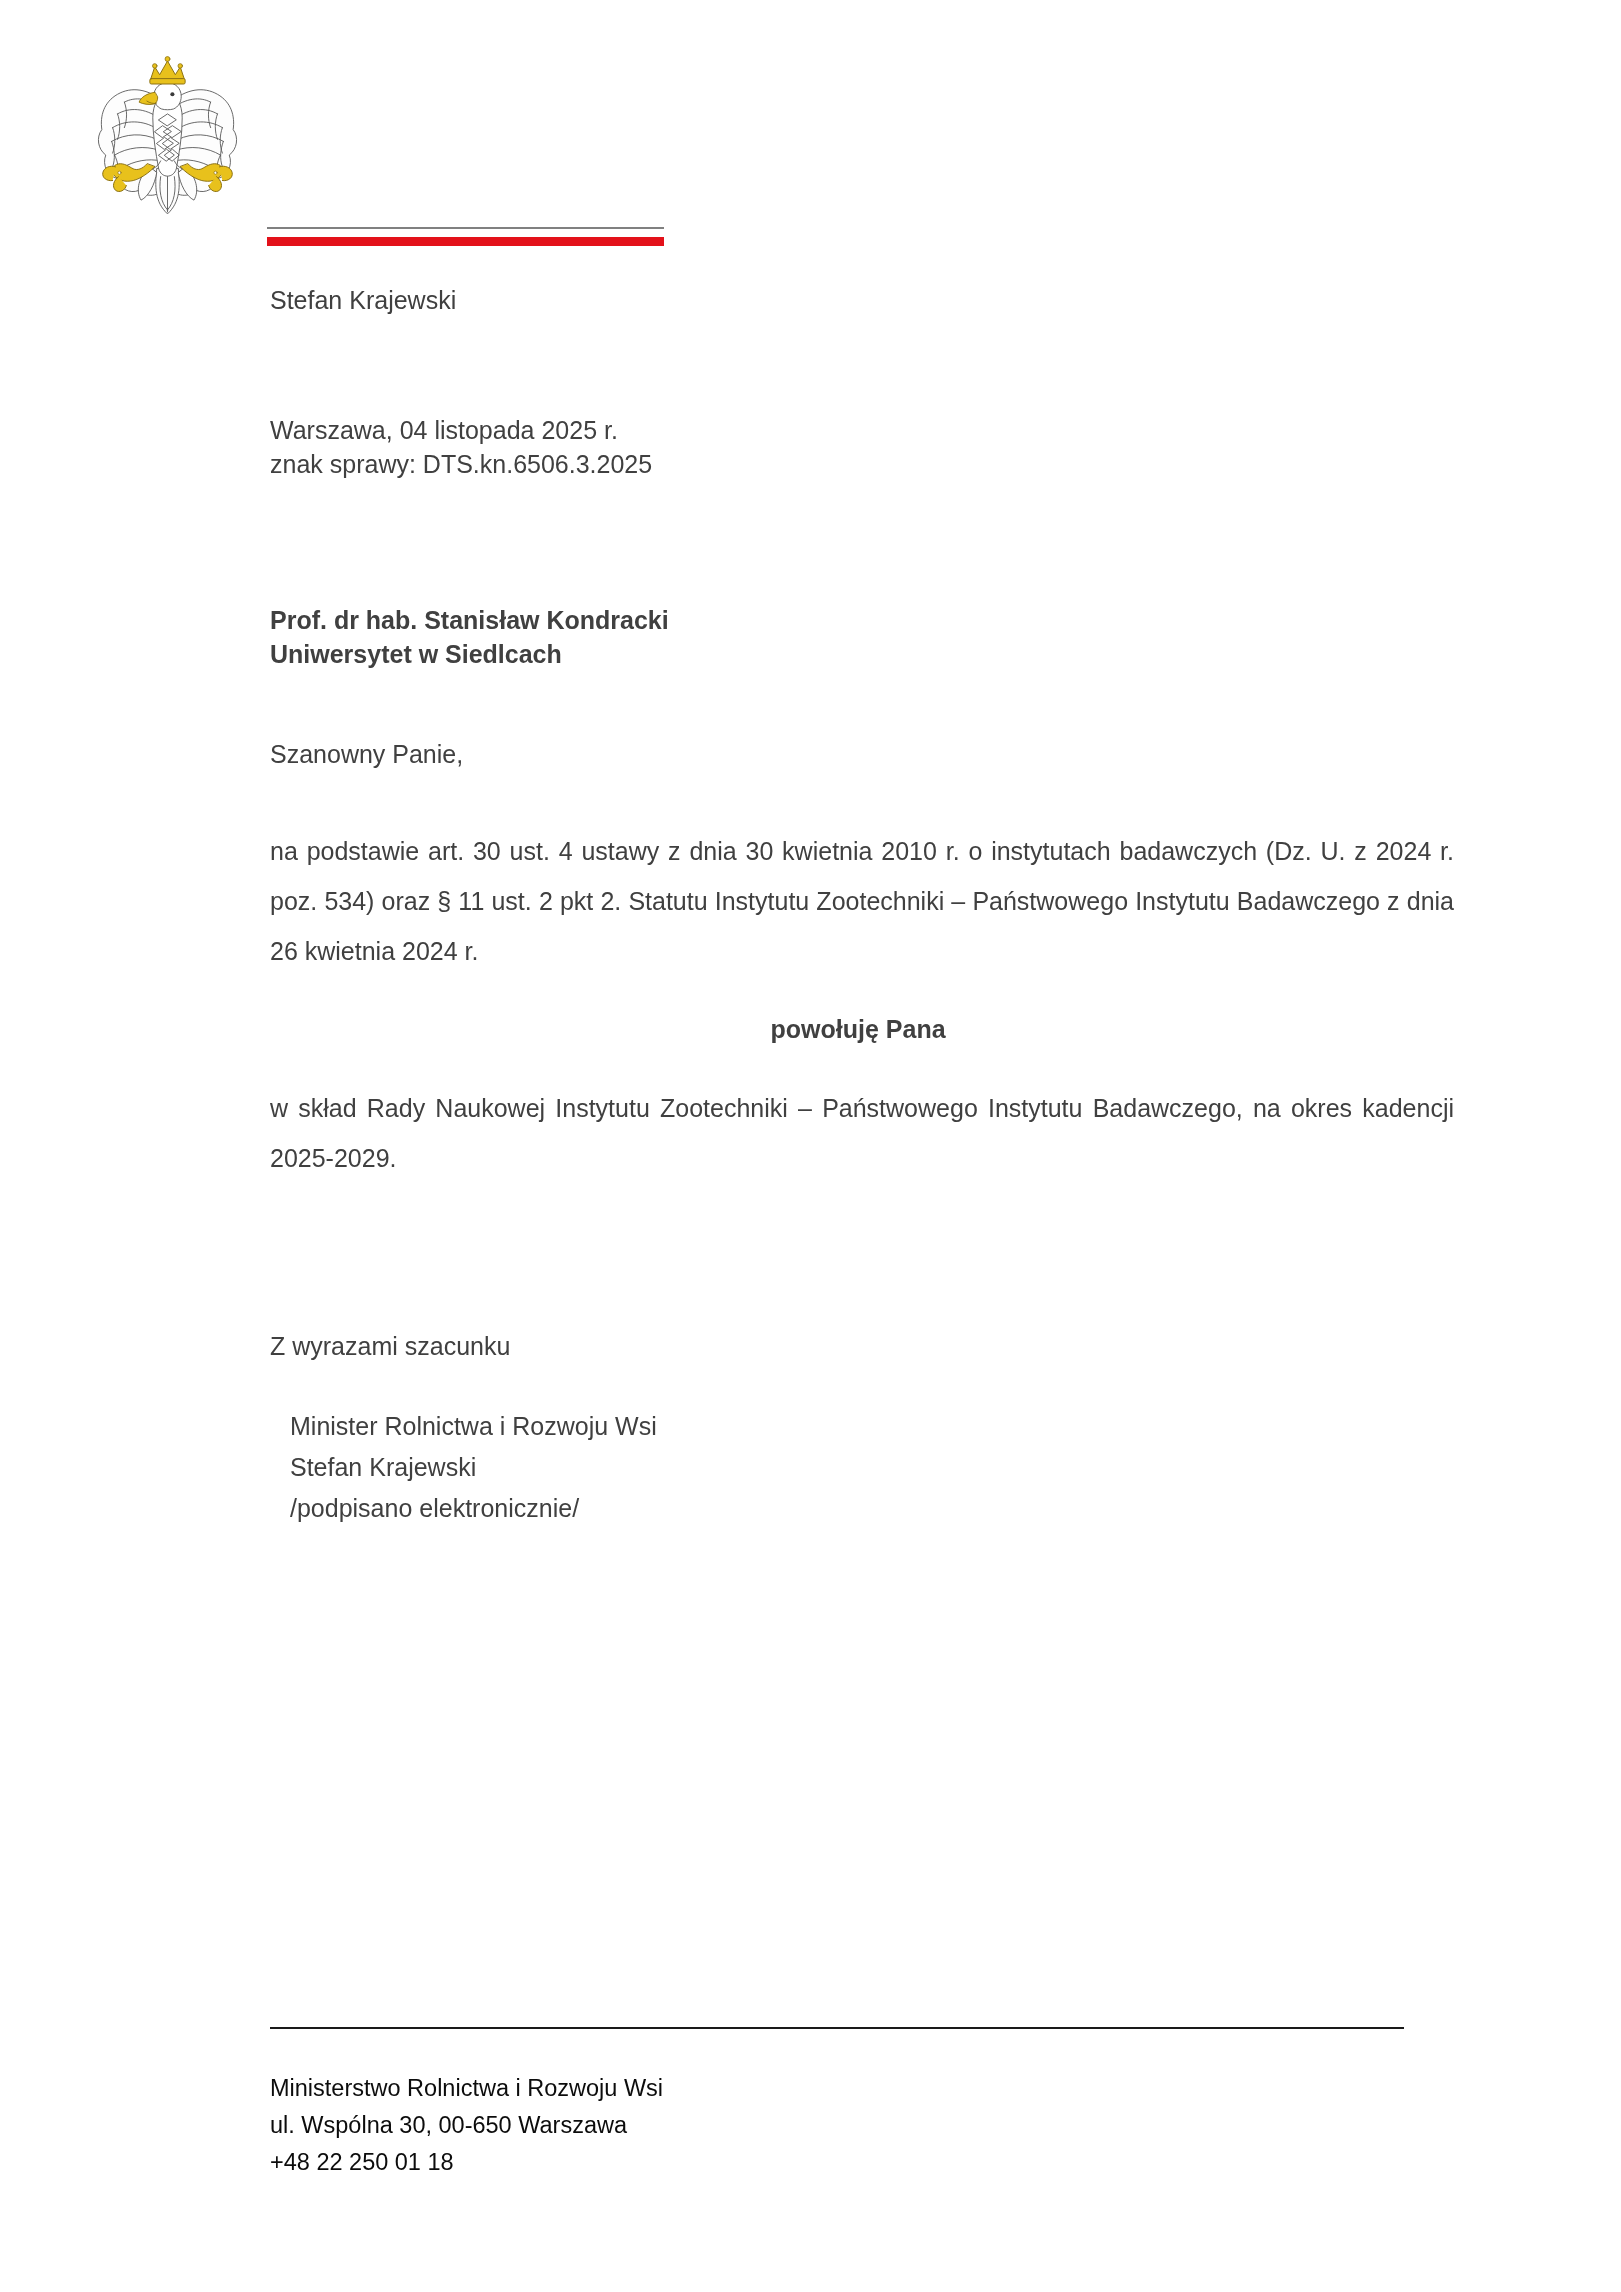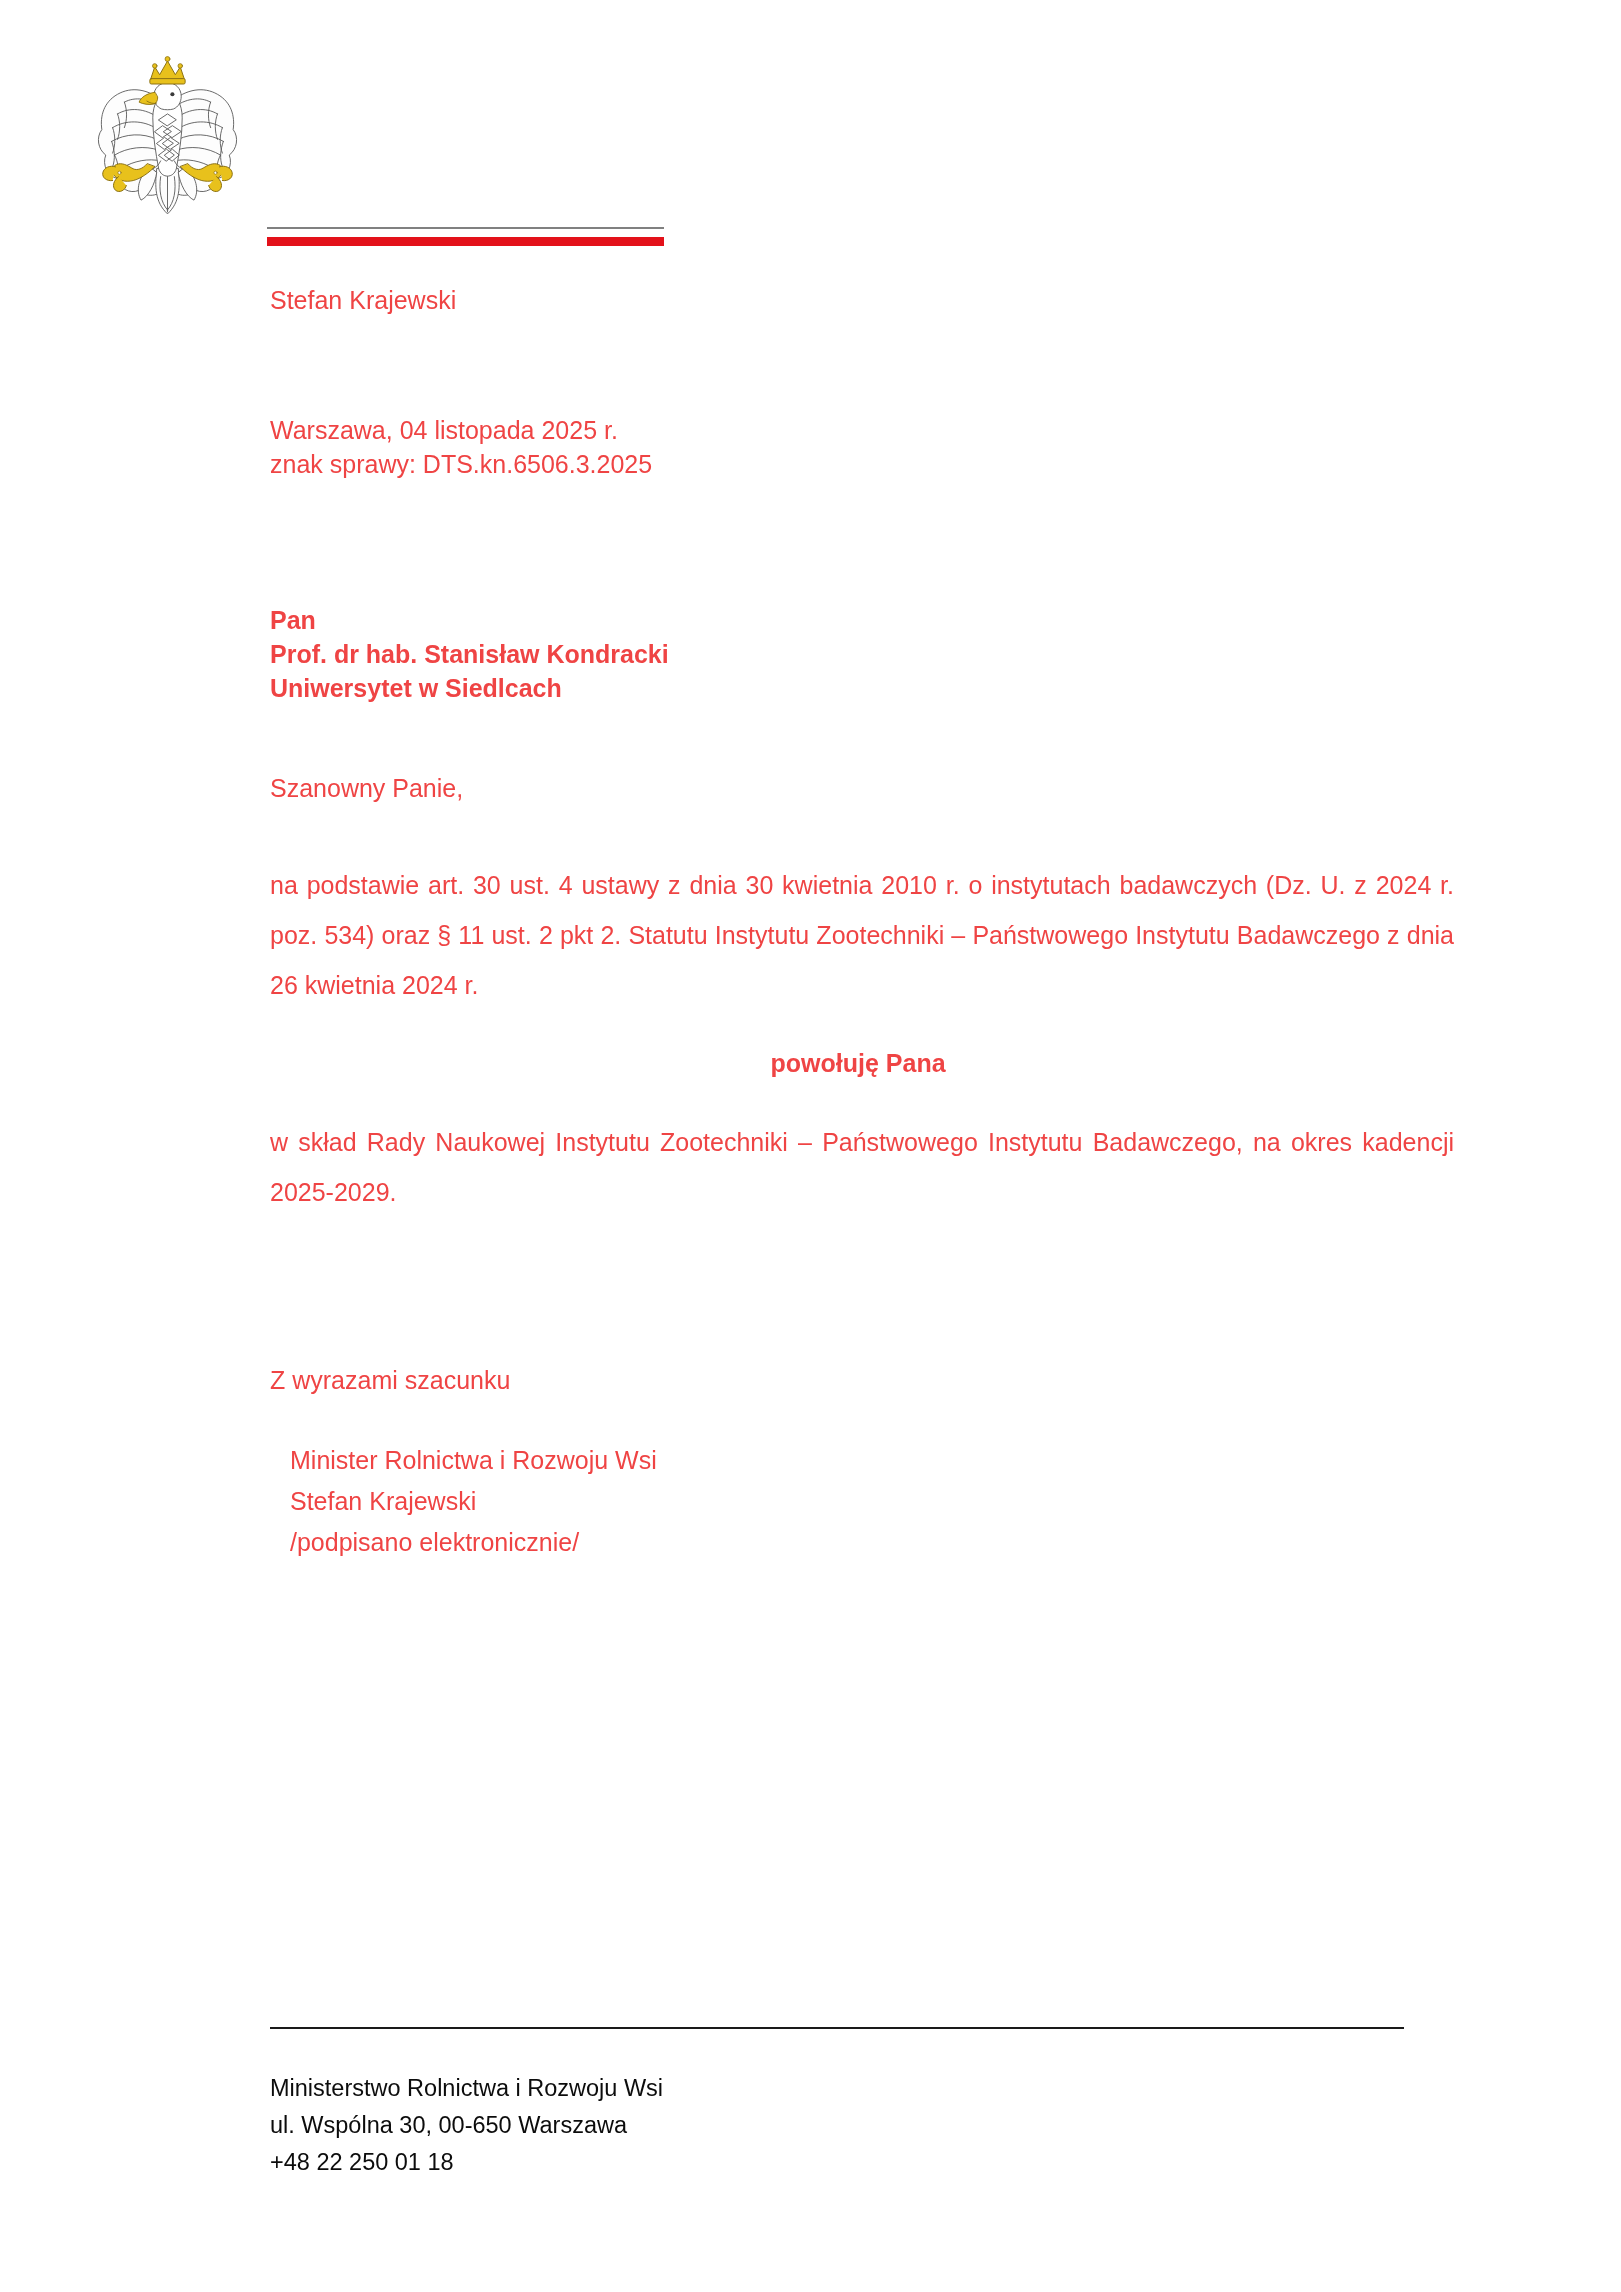--- a/index.html
+++ b/index.html
@@ -74,21 +74,21 @@
     background: #e3111a;
   }
 
   
   .content {
     position: absolute;
     left: 270px;
     top: 284px;
     width: 1184px;
     font-size: 25px;
-    color: #ef4444;
+    color: #404040;
   }
 
   .blk { display: block; }
 
   .sender-name {
     font-size: 25px;
     line-height: 33px;
     margin-bottom: 0;
   }
 
@@ -280,21 +280,20 @@
 
     <div class="sender-name blk">Stefan Krajewski</div>
 
     <div class="gap-98"></div>
 
     <div class="meta-line blk">Warszawa, 04 listopada 2025 r.</div>
     <div class="meta-line blk">znak sprawy: DTS.kn.6506.3.2025</div>
 
     <div class="gap-124"></div>
 
-    <div class="addressee blk">Pan</div>
     <div class="addressee blk">Prof. dr hab. Stanisław Kondracki</div>
     <div class="addressee blk">Uniwersytet w Siedlcach</div>
 
     <div class="gap-68"></div>
 
     <div class="salutation blk">Szanowny Panie,</div>
 
     <div class="gap-56"></div>
 
     <div class="para">na podstawie art. 30 ust. 4 ustawy z dnia 30 kwietnia 2010 r. o instytutach badawczych (Dz. U. z 2024 r. poz. 534) oraz § 11 ust. 2 pkt 2. Statutu Instytutu Zootechniki – Państwowego Instytutu Badawczego z dnia 26 kwietnia 2024 r.</div>

